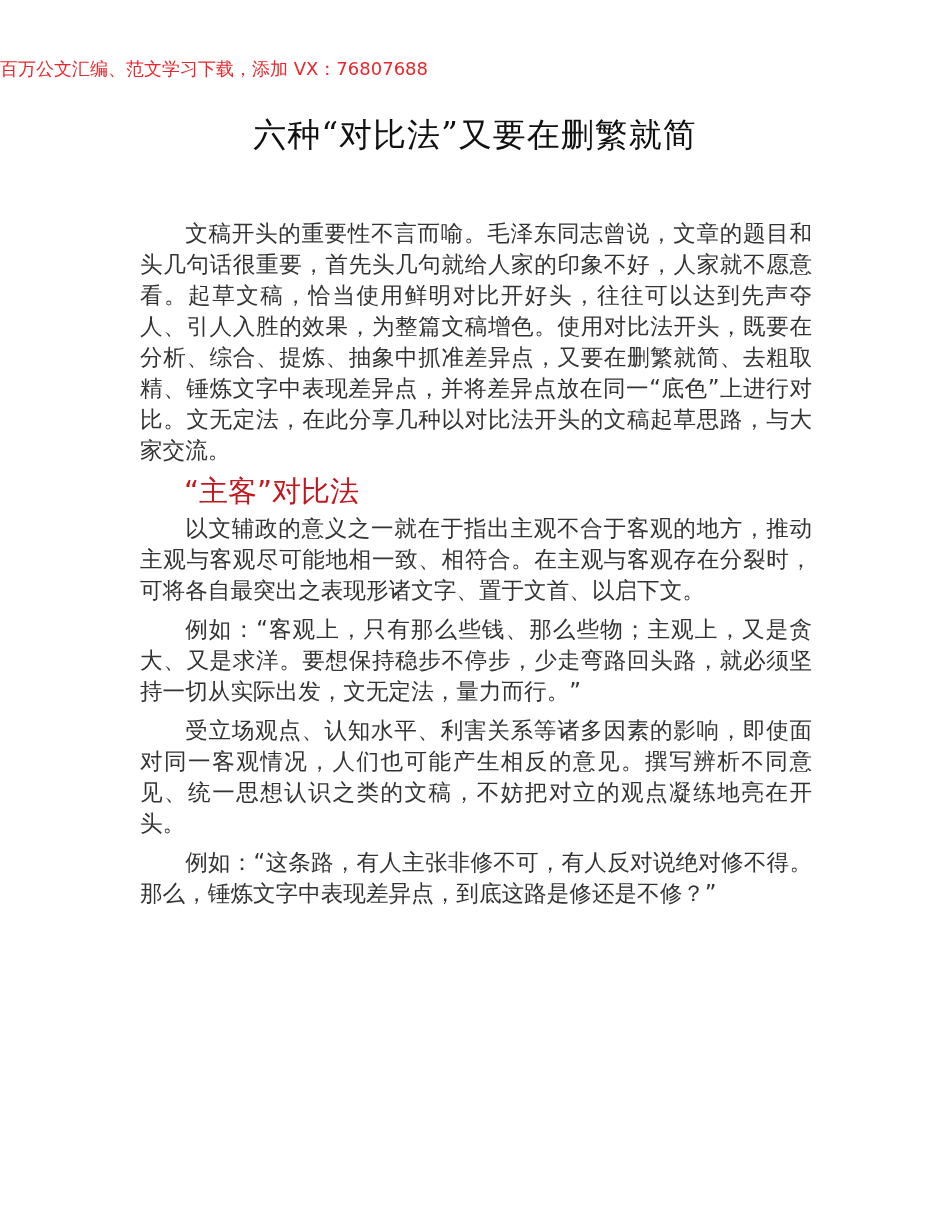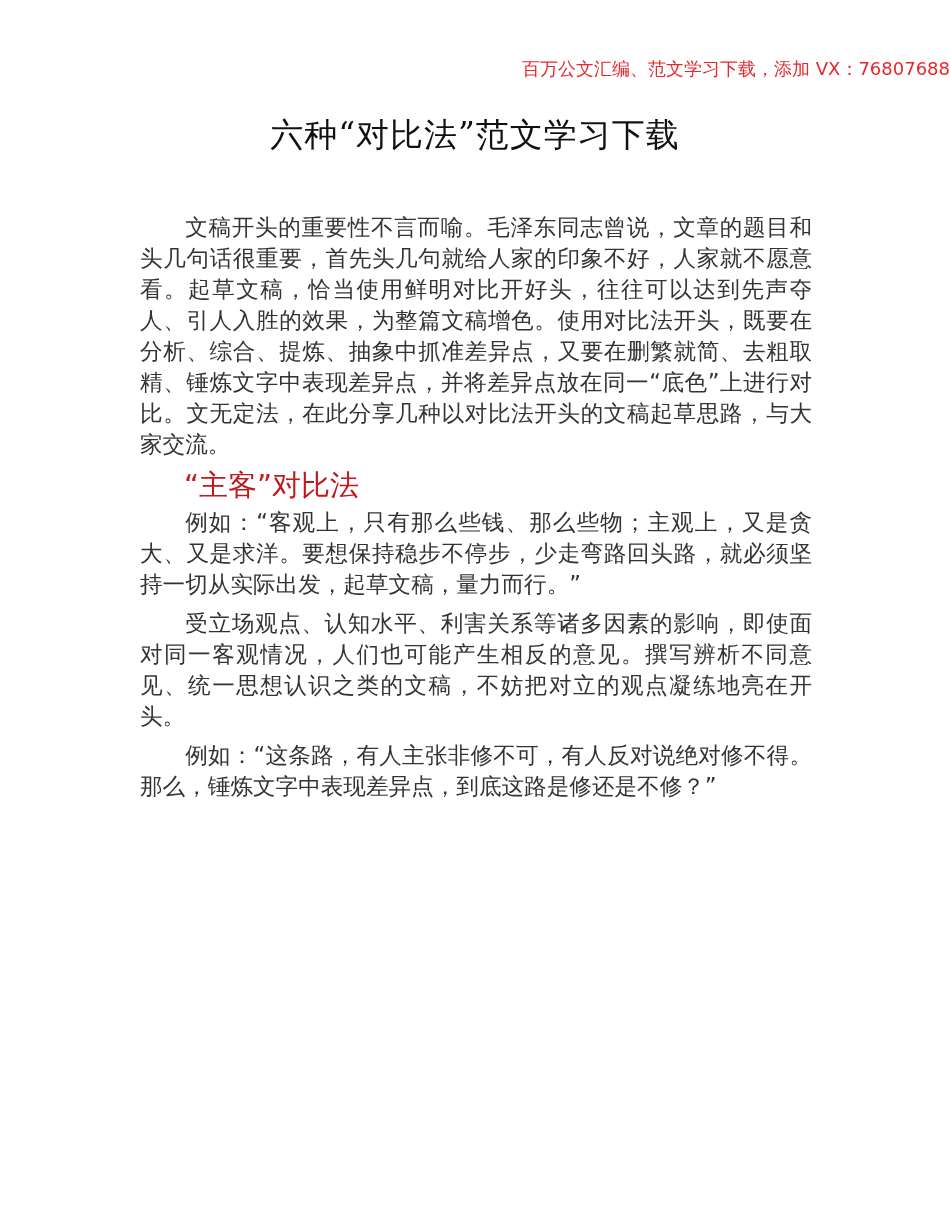--- a/index.html
+++ b/index.html
@@ -1,34 +1,35 @@
 <!DOCTYPE html>
 <html><head>
 <meta charset="utf-8">
 <style>
   html, body { margin: 0; padding: 0; background: #ffffff; }
   body { width: 950px; height: 1230px; position: relative; overflow: hidden; font-family: "DejaVu Sans", "Liberation Sans", sans-serif; }
   .page { position: absolute; left: 0; top: 0; width: 950px; height: 1230px; background: #fff; }
-  .banner { position: absolute; top: 56px; left: 0; width: 950px; text-align: right; color: #e8262b; font-size: 18px; line-height: 26px; letter-spacing: 0px; }
+  .banner { position: absolute; top: 56px; left: 0; width: 950px; text-align: left; color: #e8262b; font-size: 18px; line-height: 26px; letter-spacing: 0px; }
   .title { position: absolute; top: 112px; left: 0; width: 950px; text-align: center; color: #111; font-family: "DejaVu Serif", "Liberation Serif", serif; font-size: 33px; line-height: 46px; letter-spacing: 1px; }
-  .body { position: absolute; top: 212px; left: 140px; width: 672px; color: #333; font-size: 22.6px; line-height: 31px; }
+  .body { position: absolute; top: 218px; left: 140px; width: 672px; color: #333; font-size: 22.6px; line-height: 31px; }
   .para { margin: 0; text-indent: 2em; text-align: justify; text-align-last: left; }
   .para + .para { margin-top: 8px; }
   .heading { margin: 10px 0 6px 0; padding-left: 44px; color: #c0191f; font-size: 29px; line-height: 31px; }
   .gap-after { margin-bottom: 8px; }
 </style>
 </head>
 <body>
 
 <div class="page">
   <div class="banner">百万公文汇编、范文学习下载，添加 VX：76807688</div>
-  <div class="title">六种“对比法”范文学习下载</div>
+  <div class="title">六种“对比法”又要在删繁就简</div>
 
   <div class="body">
     <p class="para gap-after">文稿开头的重要性不言而喻。毛泽东同志曾说，文章的题目和头几句话很重要，首先头几句就给人家的印象不好，人家就不愿意看。起草文稿，恰当使用鲜明对比开好头，往往可以达到先声夺人、引人入胜的效果，为整篇文稿增色。使用对比法开头，既要在分析、综合、提炼、抽象中抓准差异点，又要在删繁就简、去粗取精、锤炼文字中表现差异点，并将差异点放在同一“底色”上进行对比。文无定法，在此分享几种以对比法开头的文稿起草思路，与大家交流。</p>
 
     <div class="heading">“主客”对比法</div>
-    <p class="para gap-after">例如：“客观上，只有那么些钱、那么些物；主观上，又是贪大、又是求洋。要想保持稳步不停步，少走弯路回头路，就必须坚持一切从实际出发，起草文稿，量力而行。”</p>
+    <p class="para">以文辅政的意义之一就在于指出主观不合于客观的地方，推动主观与客观尽可能地相一致、相符合。在主观与客观存在分裂时，可将各自最突出之表现形诸文字、置于文首、以启下文。</p>
+    <p class="para gap-after">例如：“客观上，只有那么些钱、那么些物；主观上，又是贪大、又是求洋。要想保持稳步不停步，少走弯路回头路，就必须坚持一切从实际出发，文无定法，量力而行。”</p>
 
     <p class="para">受立场观点、认知水平、利害关系等诸多因素的影响，即使面对同一客观情况，人们也可能产生相反的意见。撰写辨析不同意见、统一思想认识之类的文稿，不妨把对立的观点凝练地亮在开头。</p>
     <p class="para">例如：“这条路，有人主张非修不可，有人反对说绝对修不得。那么，锤炼文字中表现差异点，到底这路是修还是不修？”</p>
   </div>
 </div>
 
 </body></html>

